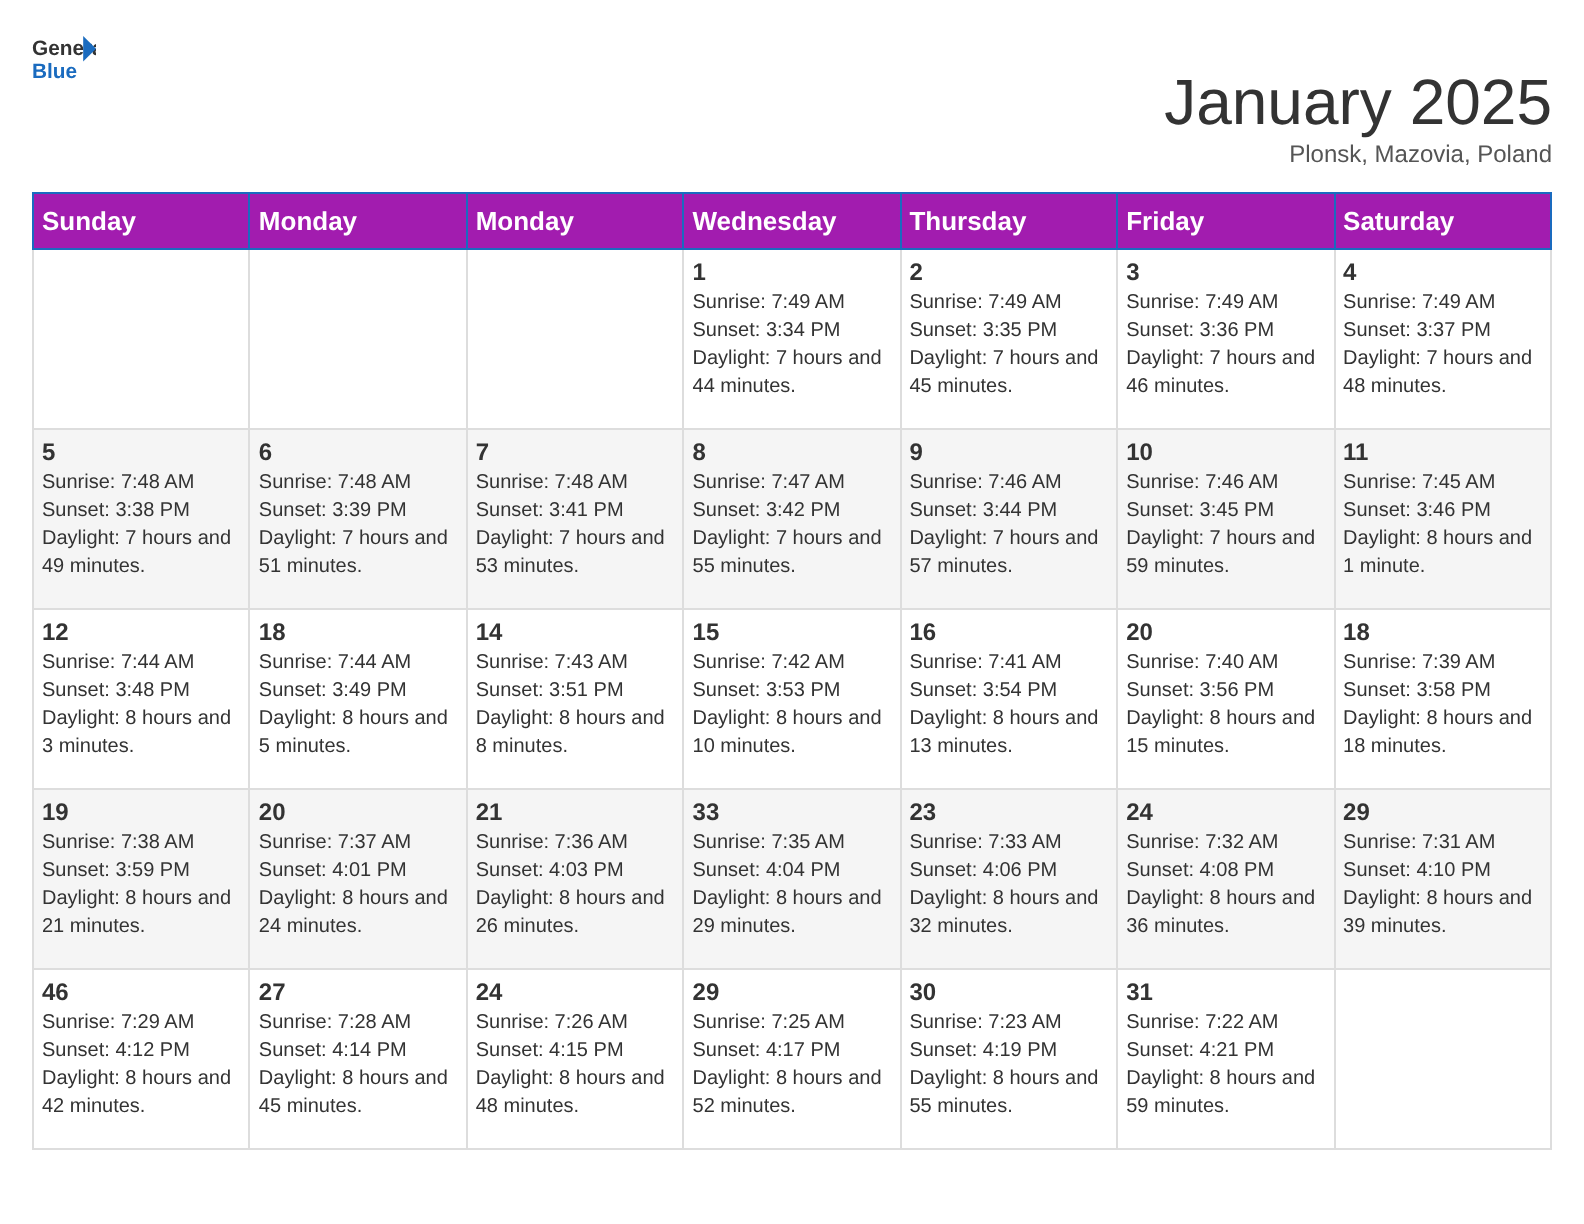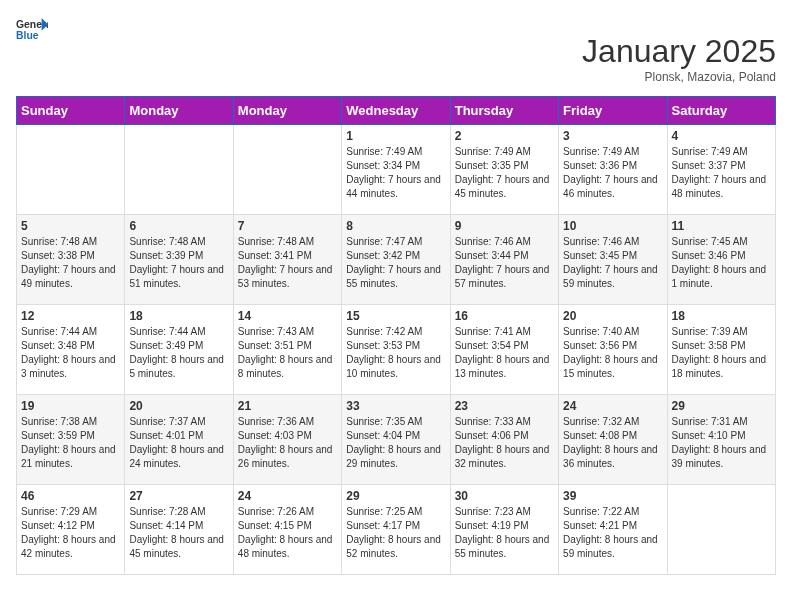--- a/index.html
+++ b/index.html
@@ -237,19 +237,19 @@
         </td>
         <td>
           <span class="day-number">29</span>
           <div class="day-info">Sunrise: 7:25 AM<br>Sunset: 4:17 PM<br>Daylight: 8 hours and 52 minutes.</div>
         </td>
         <td>
           <span class="day-number">30</span>
           <div class="day-info">Sunrise: 7:23 AM<br>Sunset: 4:19 PM<br>Daylight: 8 hours and 55 minutes.</div>
         </td>
         <td>
-          <span class="day-number">39</span>
+          <span class="day-number">31</span>
           <div class="day-info">Sunrise: 7:22 AM<br>Sunset: 4:21 PM<br>Daylight: 8 hours and 59 minutes.</div>
         </td>
         <td></td>
       </tr>
     </tbody>
 </table>
 
 </body></html>

